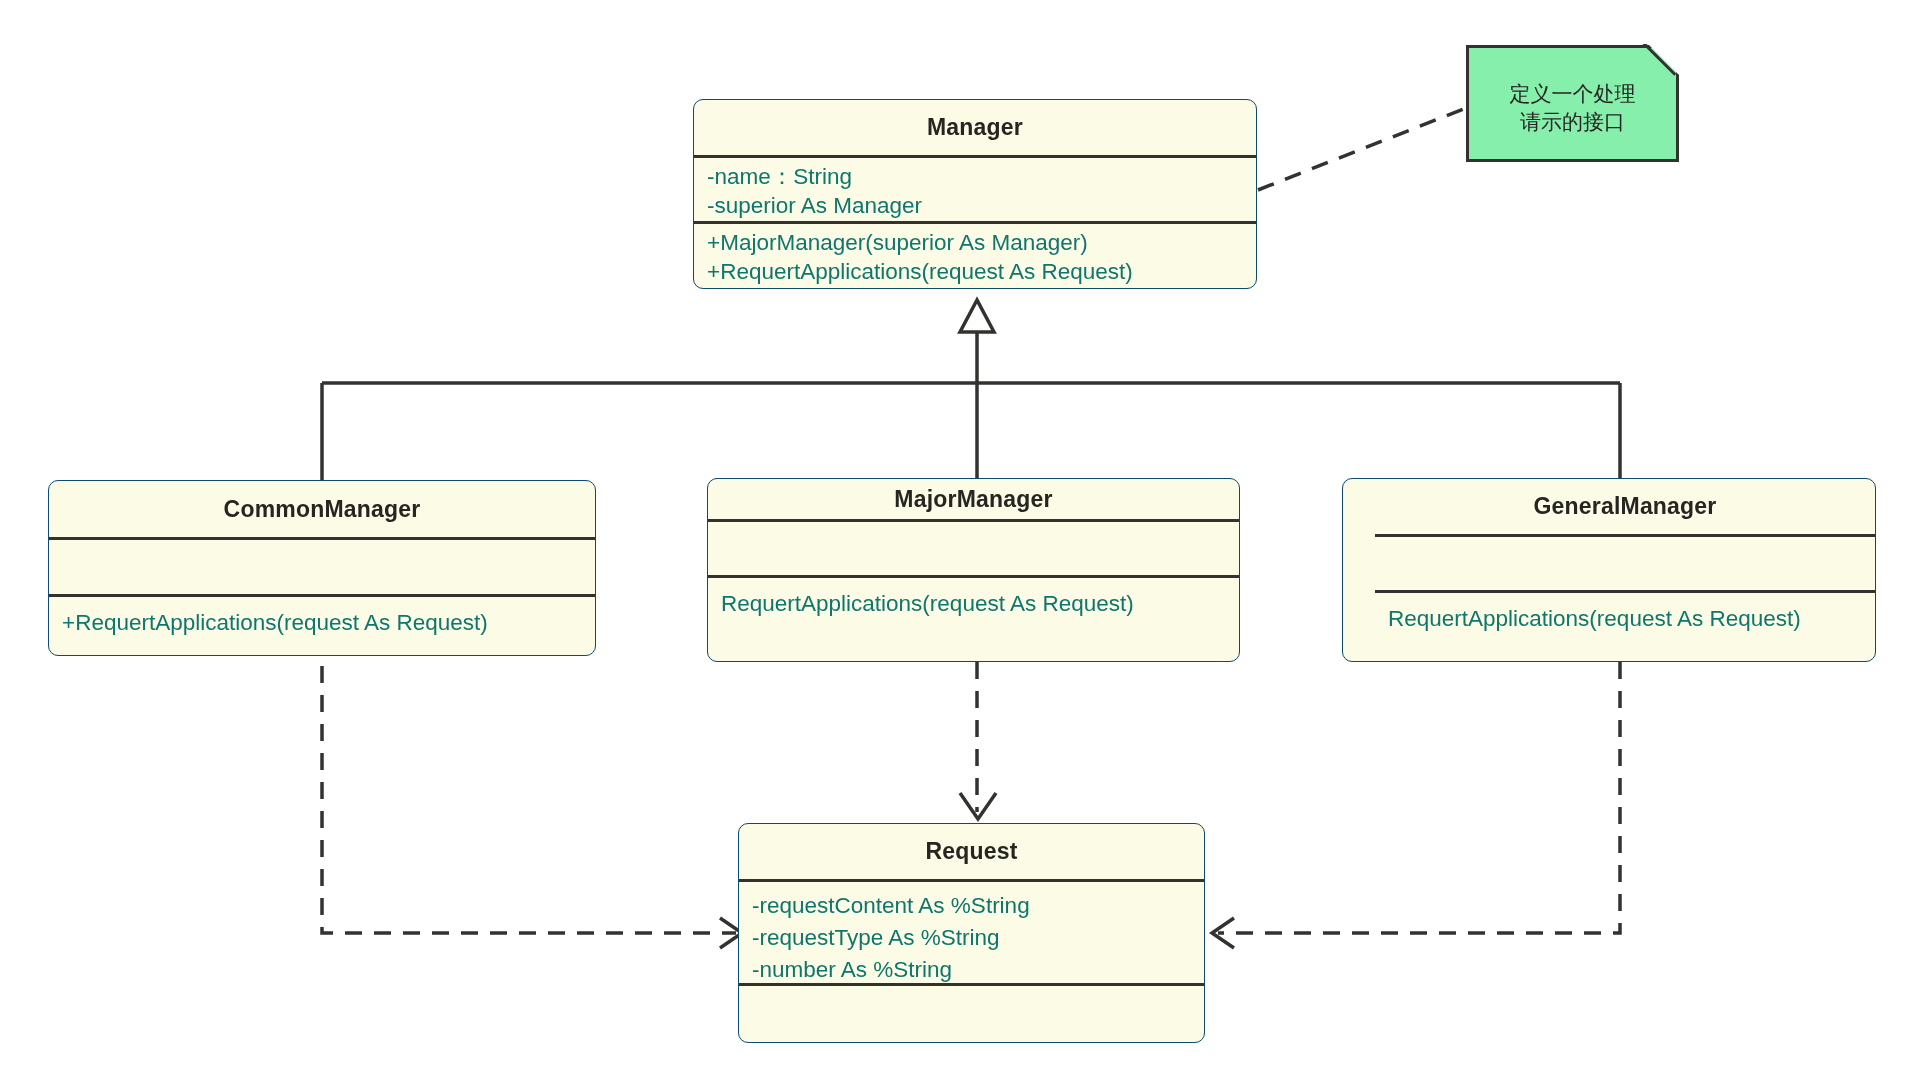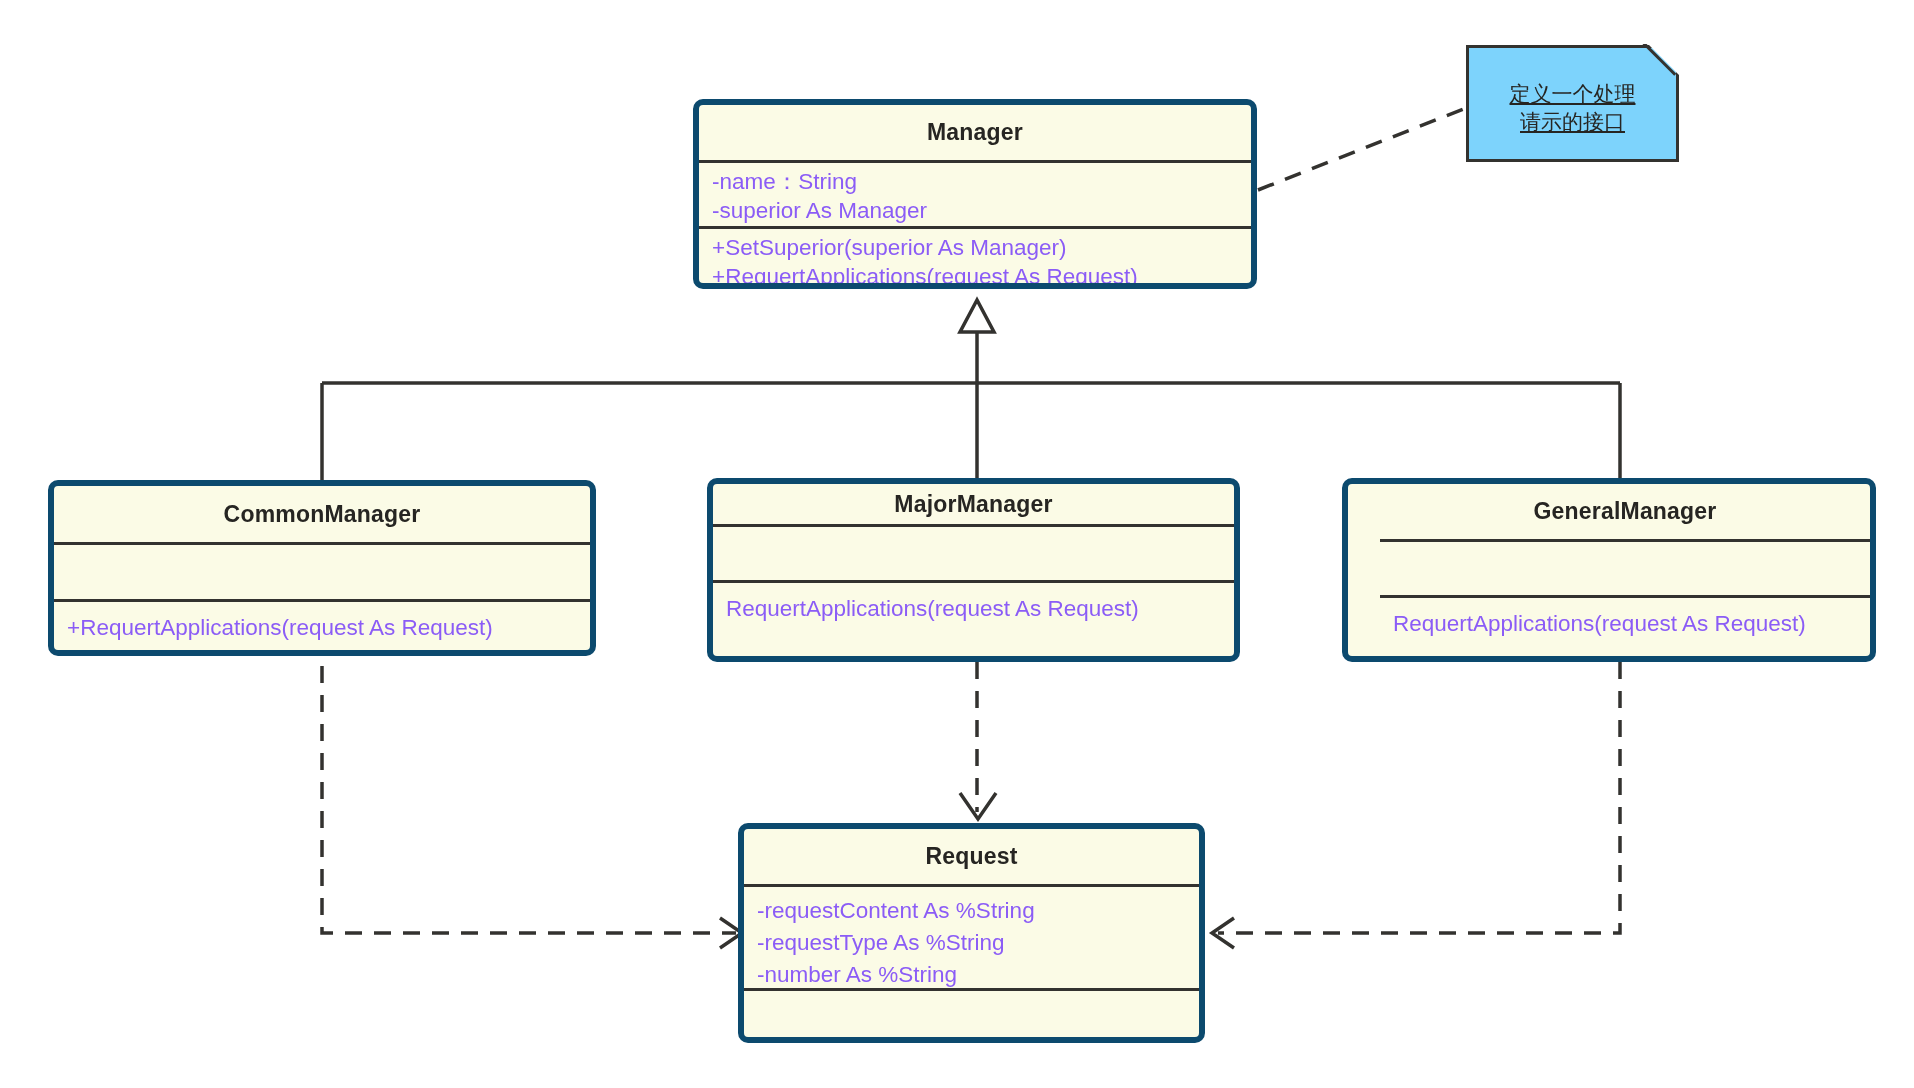--- a/index.html
+++ b/index.html
@@ -20,21 +20,21 @@
     left: 0;
     top: 0;
     width: 1914px;
     height: 1088px;
     pointer-events: none;
   }
   .uml-class {
     position: absolute;
     box-sizing: border-box;
     background: #FBFBE6;
-    border: 6px solid #0c4a6e;
+    border: 1px solid #0c4a6e;
     border-radius: 10px;
     overflow: hidden;
   }
   .uml-name {
     text-align: center;
     font-weight: bold;
     color: #262522;
     font-size: 23px;
     letter-spacing: 0.2px;
     display: flex;
@@ -45,43 +45,42 @@
   .uml-sep {
     height: 3px;
     background: #33322F;
     width: 100%;
   }
   .uml-compartment {
     box-sizing: border-box;
     padding: 4px 13px 6px 13px;
   }
   .uml-member {
-    color: #8b5cf6;
+    color: #0f766e;
     font-size: 22.5px;
     line-height: 29px;
     white-space: nowrap;
   }
   .uml-compartment.empty {
     height: 40px;
     padding: 0;
   }
   .note {
     position: absolute;
     box-sizing: border-box;
-    background: #7dd3fc;
+    background: #86efac;
     border: 3px solid #33322F;
     color: #262522;
     font-size: 21px;
     line-height: 28px;
     text-align: center;
     display: flex;
     align-items: center;
     justify-content: center;
     padding: 16px 8px 8px 8px;
-    text-decoration: underline;
   }
   .note-fold {
     position: absolute;
     top: -3px;
     right: -3px;
     width: 0;
     height: 0;
     border-left: 30px solid transparent;
     border-top: 30px solid #ffffff;
   }
@@ -145,21 +144,21 @@
 
   <div class="uml-class" style="left:693px; top:99px; width:564px; height:190px;">
     <div class="uml-name" style="height:55px;">Manager</div>
     <div class="uml-sep"></div>
     <div class="uml-compartment" style="height:63px;">
       <div class="uml-member">-name：String</div>
       <div class="uml-member">-superior As Manager</div>
     </div>
     <div class="uml-sep"></div>
     <div class="uml-compartment">
-      <div class="uml-member">+SetSuperior(superior As Manager)</div>
+      <div class="uml-member">+MajorManager(superior As Manager)</div>
       <div class="uml-member">+RequertApplications(request As Request)</div>
     </div>
   </div>
 
   <div class="note" style="left:1466px; top:45px; width:213px; height:117px;">
     <div>
       <span class="note-text">定义一个处理</span>
       <span class="note-text">请示的接口</span>
     </div>
     <span class="note-fold"></span>

